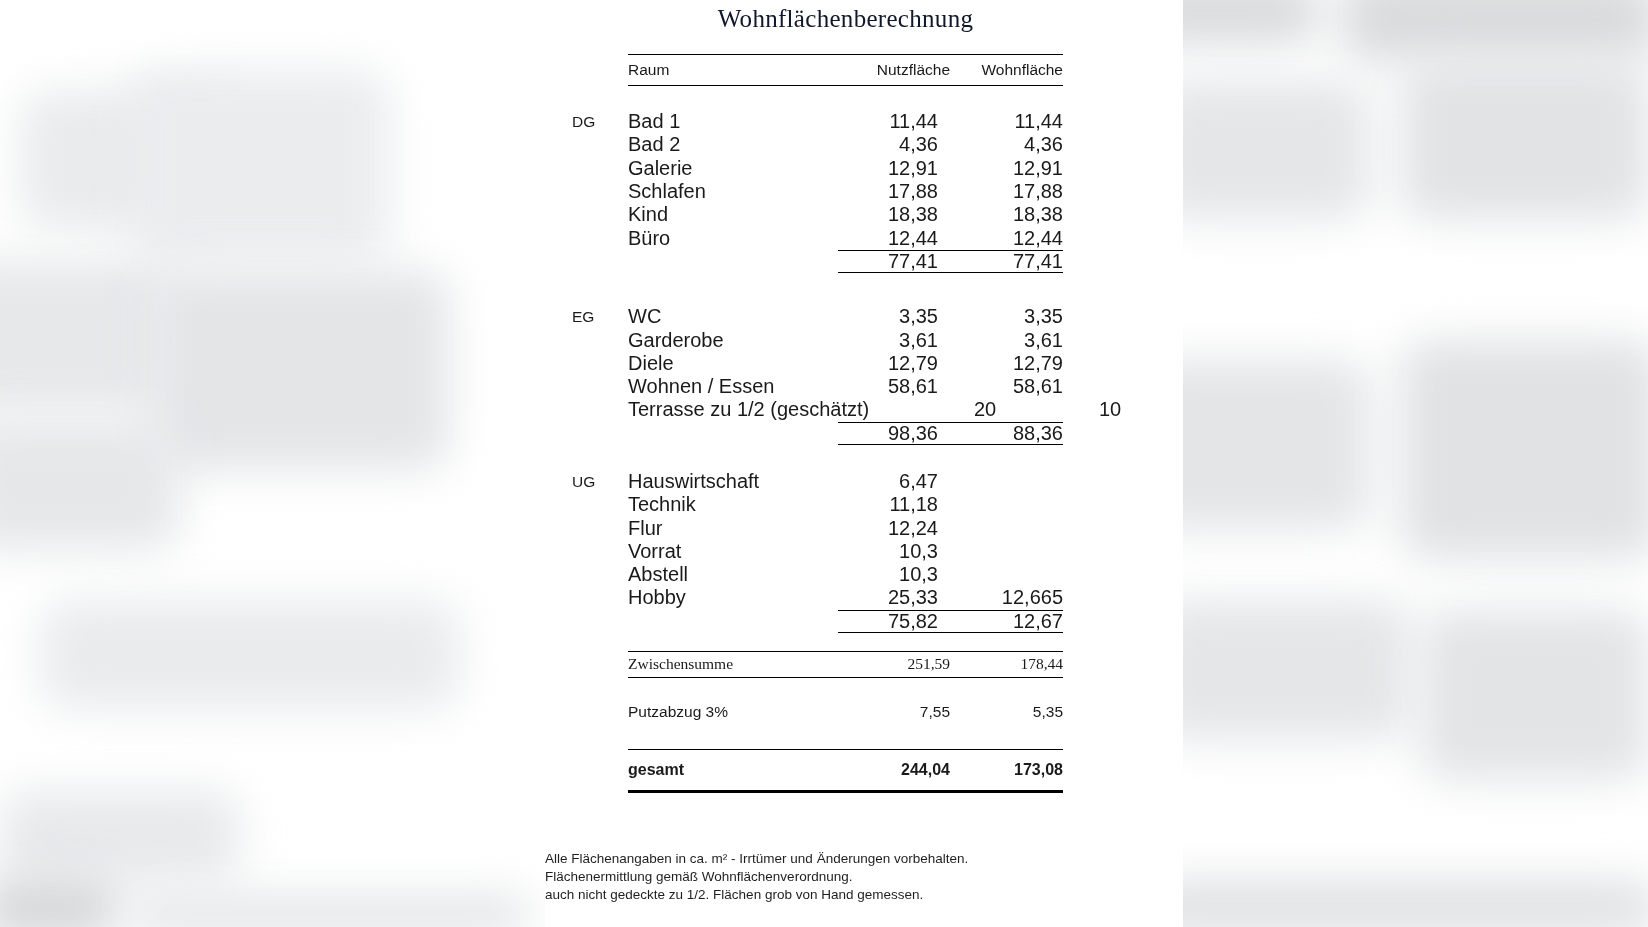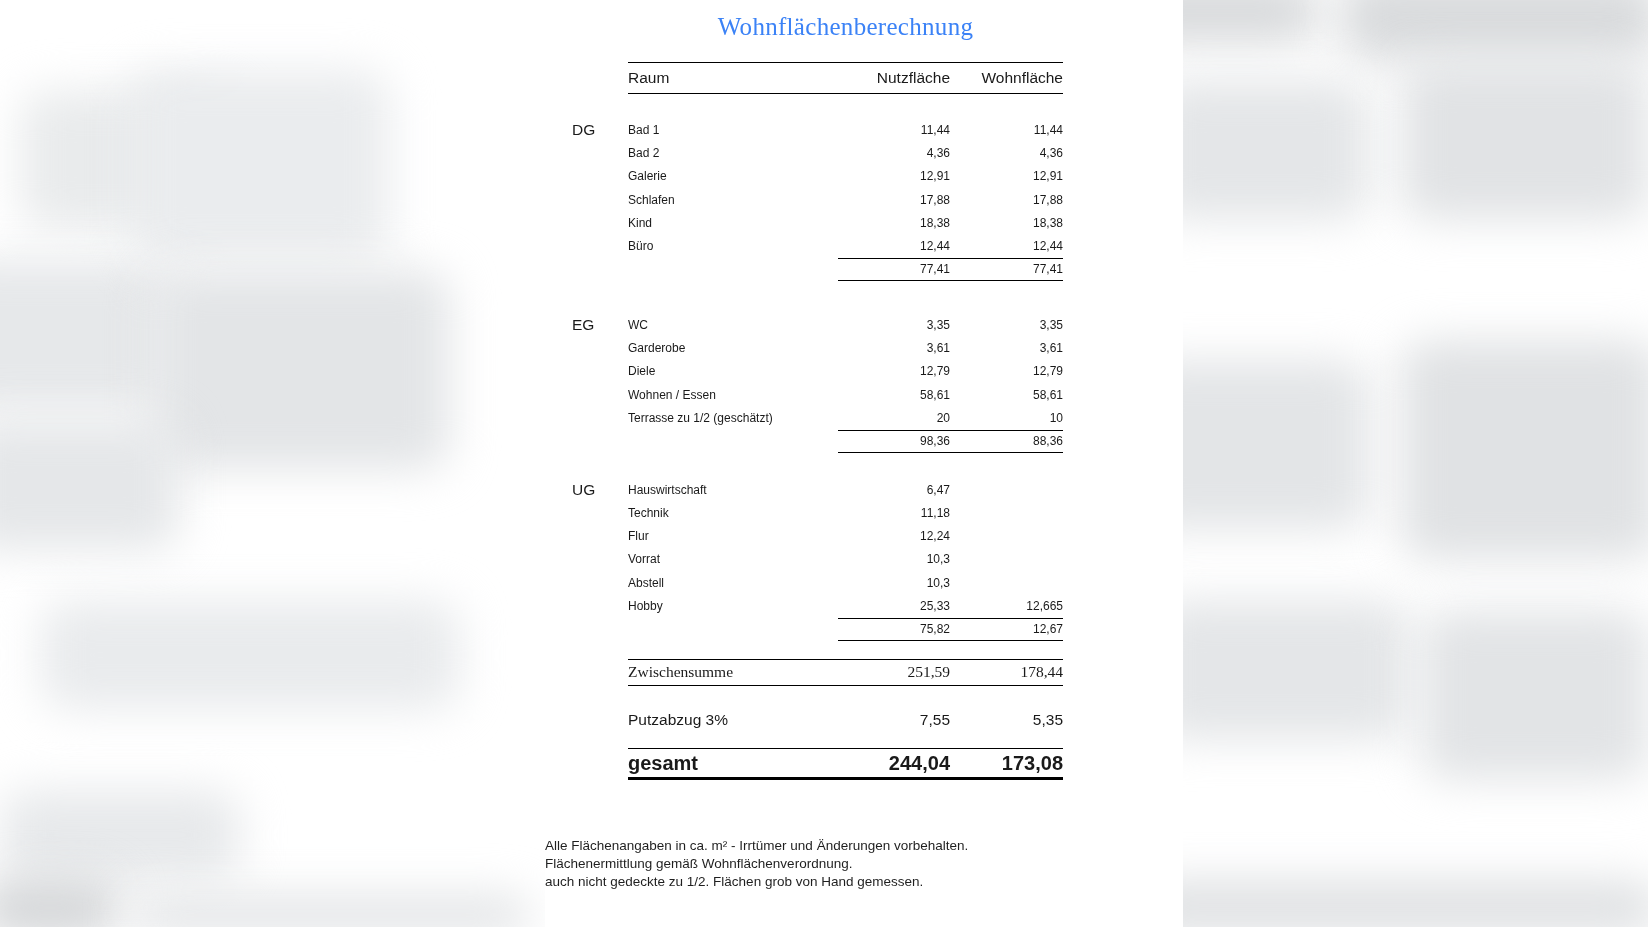--- a/index.html
+++ b/index.html
@@ -13,40 +13,40 @@
   .blob { position:absolute; border-radius:28px; filter:blur(22px); }
 
   .page {
     position:absolute; left:545px; top:0; width:638px; height:927px;
     background:#ffffff;
   }
   .content { position:relative; margin-left:83px; width:435px; }
 
   .title {
     text-align:center; font-family:"Liberation Serif", "DejaVu Serif", serif;
-    font-size:25px; line-height:30px; padding-top:12px; font-weight:400;
-    letter-spacing:0.3px; color:#3b82f6;
+    font-size:25px; line-height:30px; padding-top:4px; font-weight:400;
+    letter-spacing:0.3px; color:#0f172a;
   }
   .subtitle { text-align:center; font-size:16.5px; line-height:20px; margin-top:2px; color:#1a1a1a; }
 
   .thead {
     display:grid; grid-template-columns:1fr 115px 113px;
     height:32px; align-items:center; margin-top:20px;
     border-top:1.5px solid #000; border-bottom:1.5px solid #000;
     font-size:15.5px;
   }
   .num { text-align:right; }
 
   .section { position:relative; }
   .sec-dg { margin-top:24px; }
   .sec-eg { margin-top:32px; }
   .sec-ug { margin-top:25px; }
   .row {
     display:grid; grid-template-columns:1fr 115px 113px;
-    height:23.3px; align-items:center; font-size:12px; white-space:nowrap;
+    height:23.3px; align-items:center; font-size:20px; white-space:nowrap;gap:12px;
   }
   .floor {
     position:absolute; left:-56px; top:0; height:23.3px; line-height:23.3px;
     font-size:15.5px;
   }
   .sum-row { position:relative; }
   .sum-row::before {
     content:""; position:absolute; left:210px; right:0; top:0;
     border-top:1.3px solid #000;
   }
@@ -59,21 +59,21 @@
     display:grid; grid-template-columns:1fr 115px 113px; align-items:center;
     margin-top:18px; height:27px; font-size:15.5px;
     border-top:1.5px solid #000; border-bottom:1.5px solid #000;font-family:Liberation Serif, serif;
   }
   .deduction {
     display:grid; grid-template-columns:1fr 115px 113px; align-items:center;
     margin-top:22px; height:23.3px; font-size:15.5px;
   }
   .grand-total {
     display:grid; grid-template-columns:1fr 115px 113px; align-items:center;
-    margin-top:17px; height:32px; font-size:20px; font-weight:bold;
+    margin-top:26px; height:44px; font-size:16px; font-weight:bold;
     border-top:1.5px solid #000; border-bottom:3px solid #000;
   }
 
   .footer {
     margin-top:57px; text-align:left;
     font-size:13.5px; line-height:17.8px; color:#1f1f1f;
   }
 </style>
 </head>
 <body>

